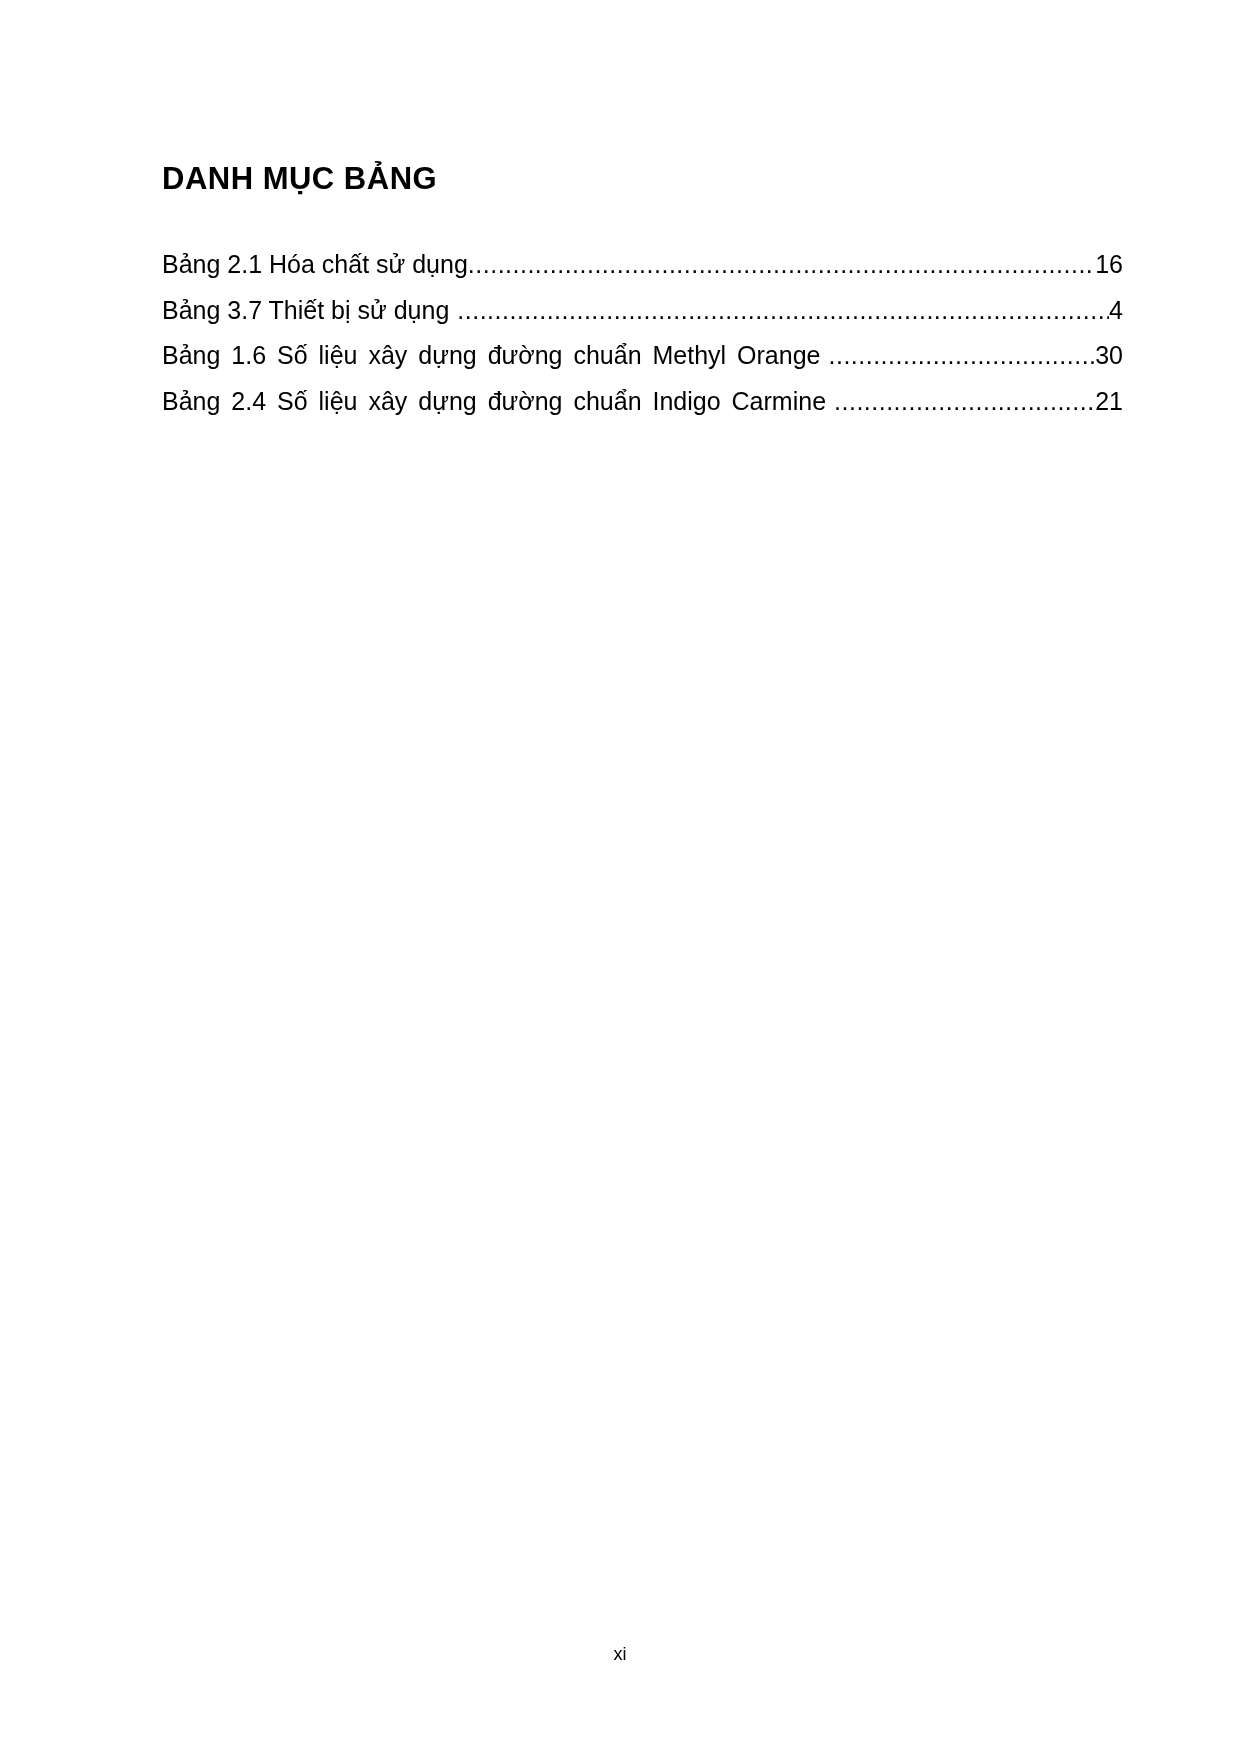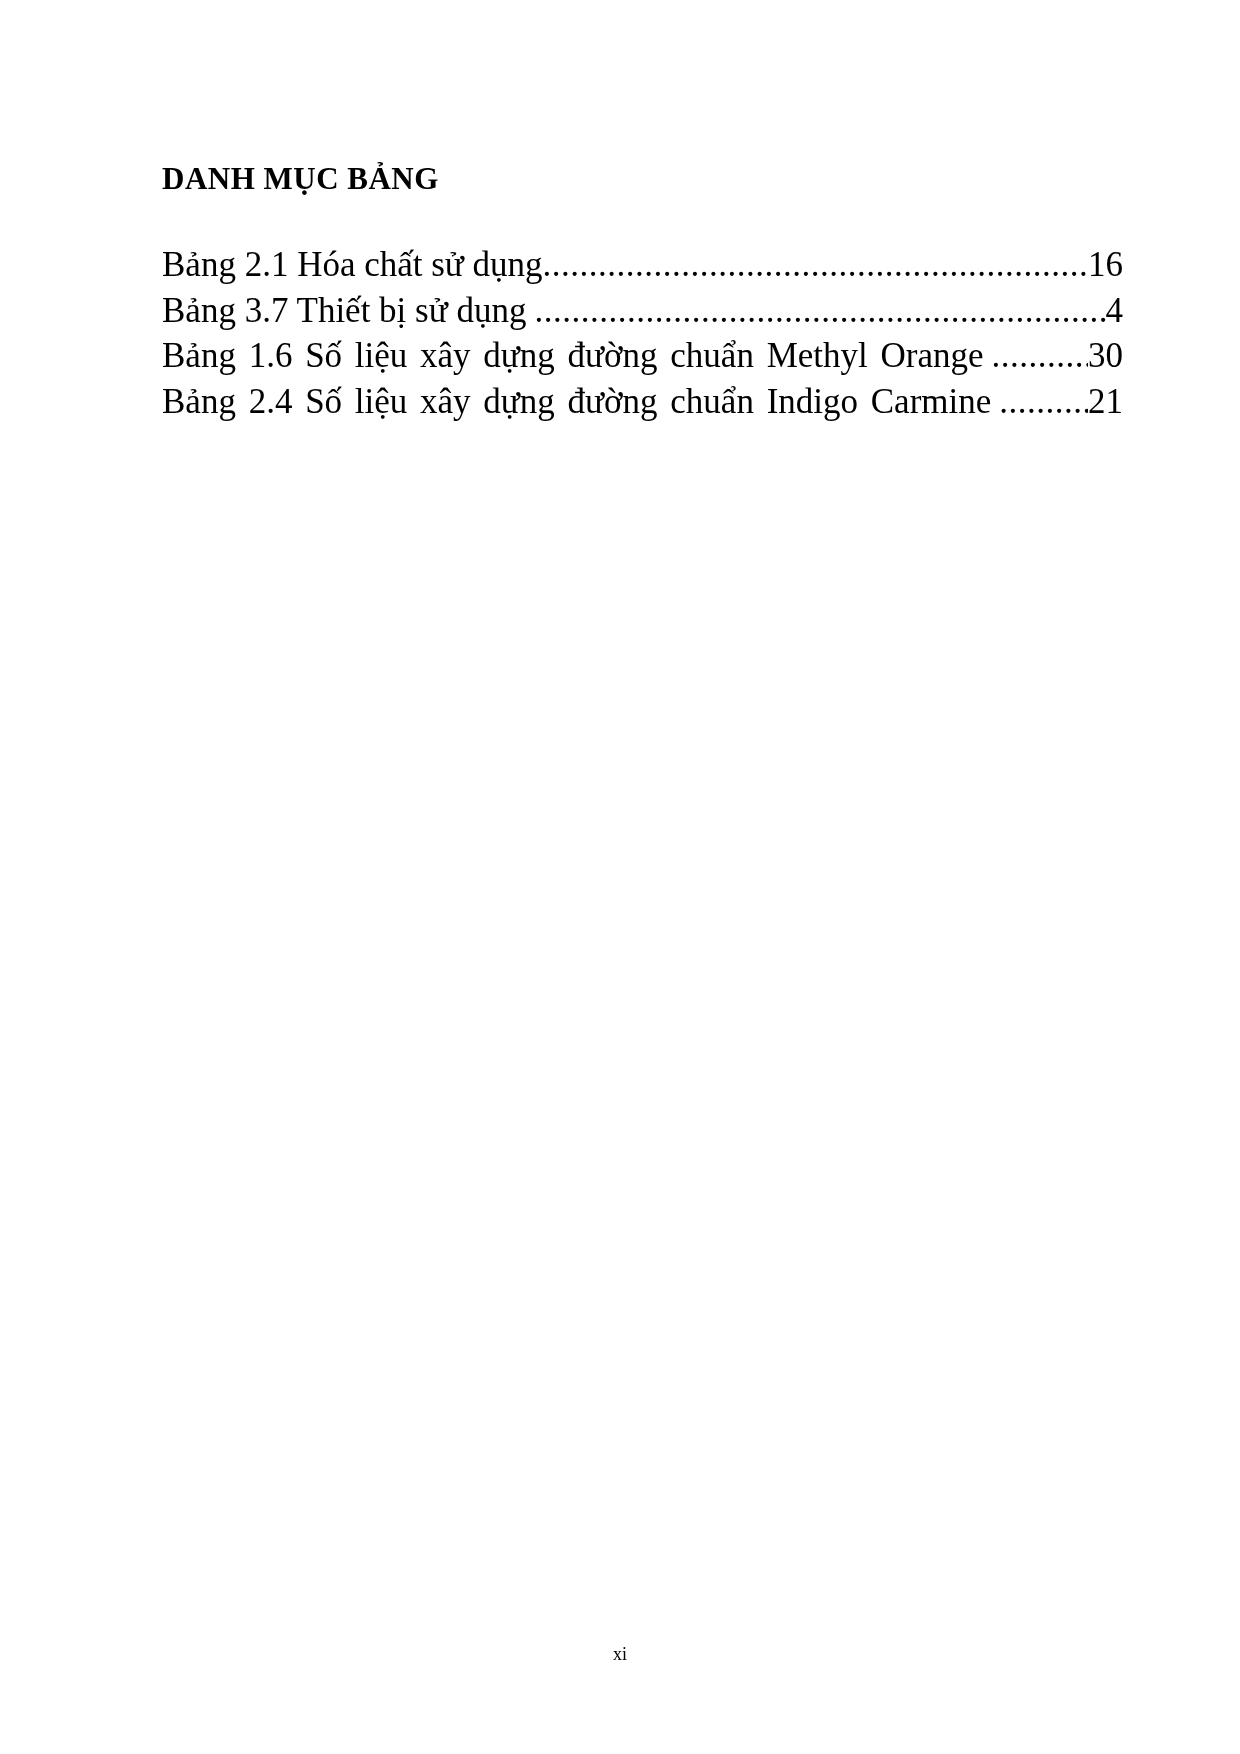--- a/index.html
+++ b/index.html
@@ -6,21 +6,21 @@
     margin: 0;
     padding: 0;
     background: #ffffff;
   }
   .page {
     position: relative;
     width: 1240px;
     height: 1754px;
     background: #ffffff;
     color: #000000;
-    font-family: Liberation Serif, serif;
+    font-family: Liberation Sans, sans-serif;
     overflow: hidden;
   }
   .doc-title {
     position: absolute;
     left: 162px;
     top: 140px;
     font-size: 31px;
     font-weight: bold;
     letter-spacing: 0.5px;
     white-space: nowrap;
@@ -29,21 +29,21 @@
     position: absolute;
     left: 162px;
     top: 242px;
     width: 961px;
   }
   .toc-row {
     display: flex;
     align-items: baseline;
     height: 45.5px;
     line-height: 45.5px;
-    font-size: 35px;
+    font-size: 25px;
     white-space: nowrap;
   }
   
   .toc-row:nth-child(3) .toc-label,
   .toc-row:nth-child(4) .toc-label {
     word-spacing: 4px;
   }
   
   .toc-row:nth-child(n+2) .toc-label {
     padding-right: 8px;

